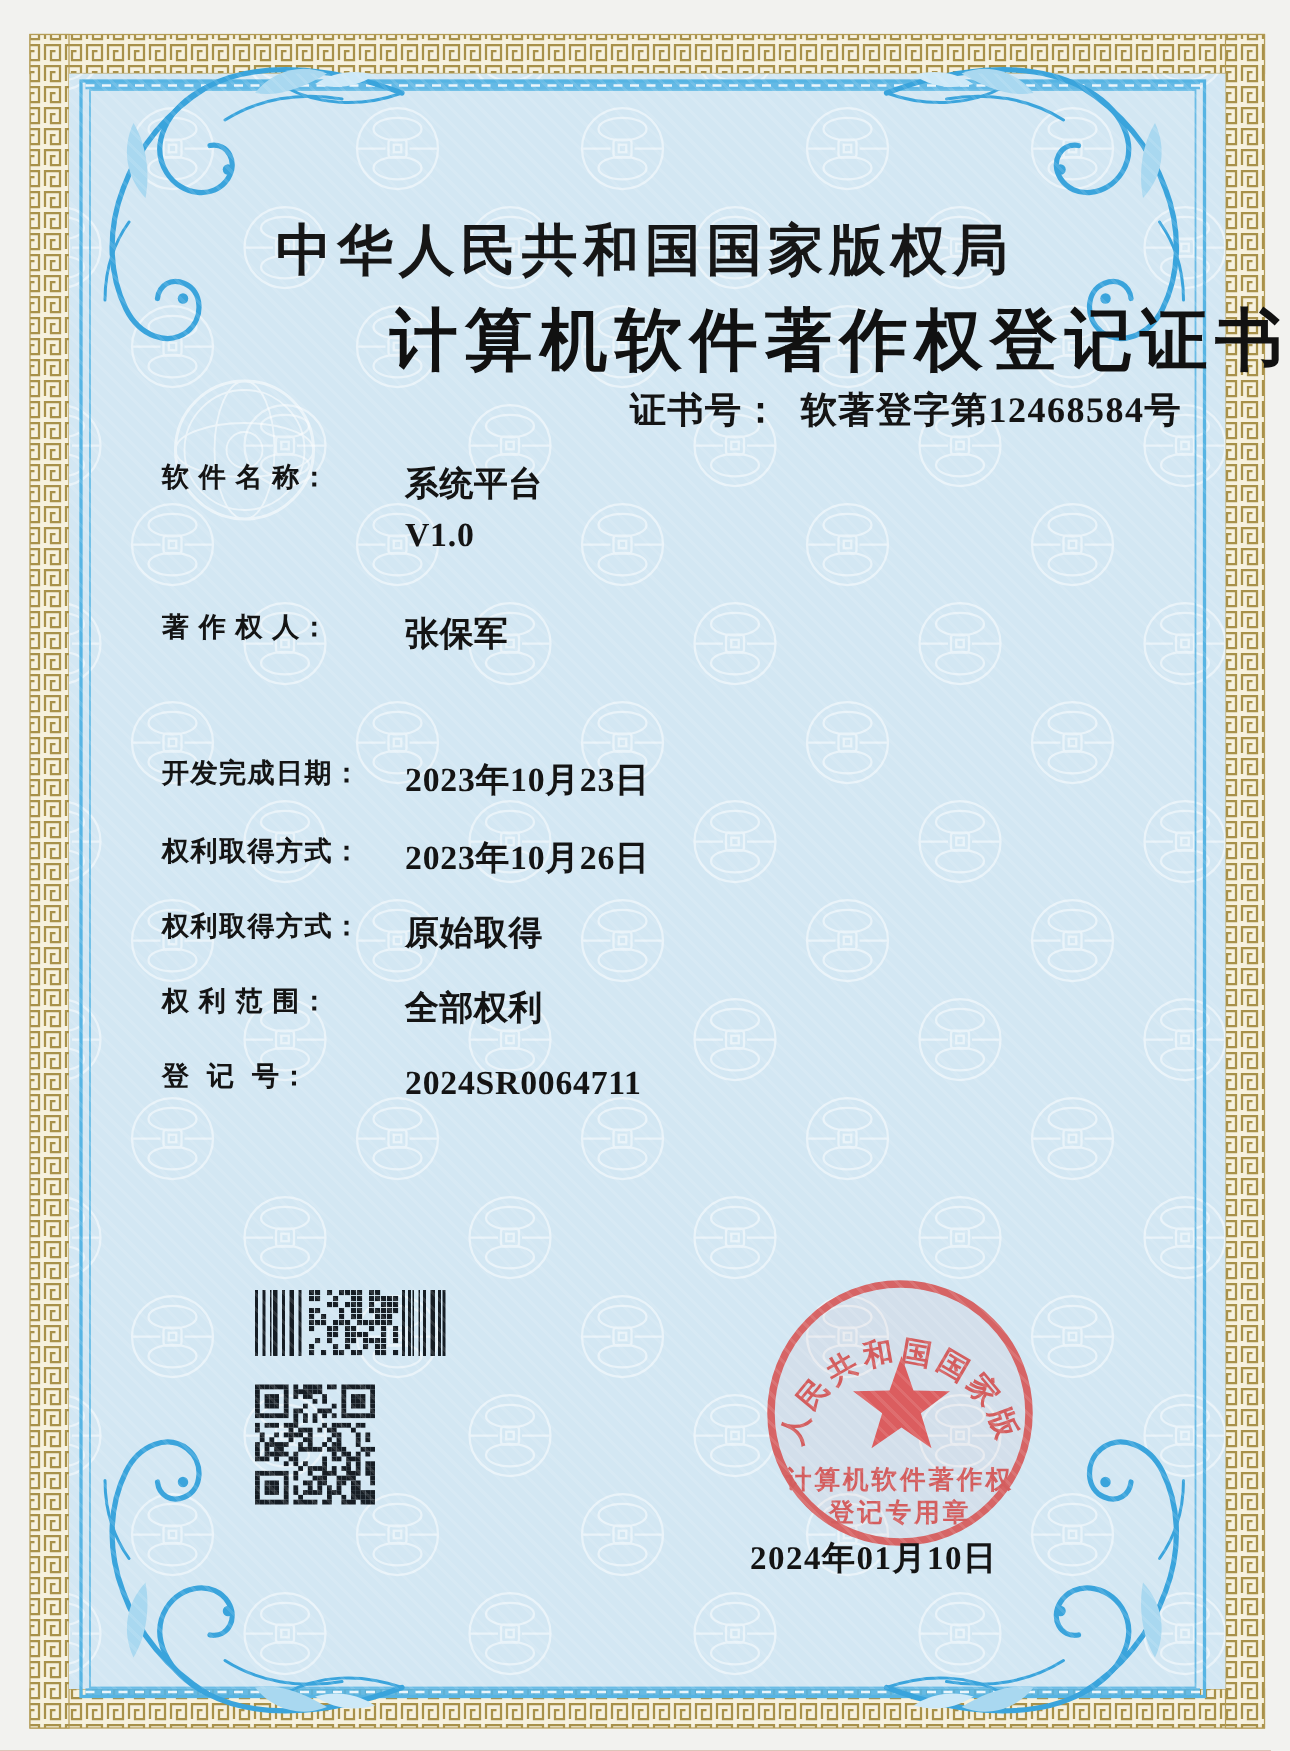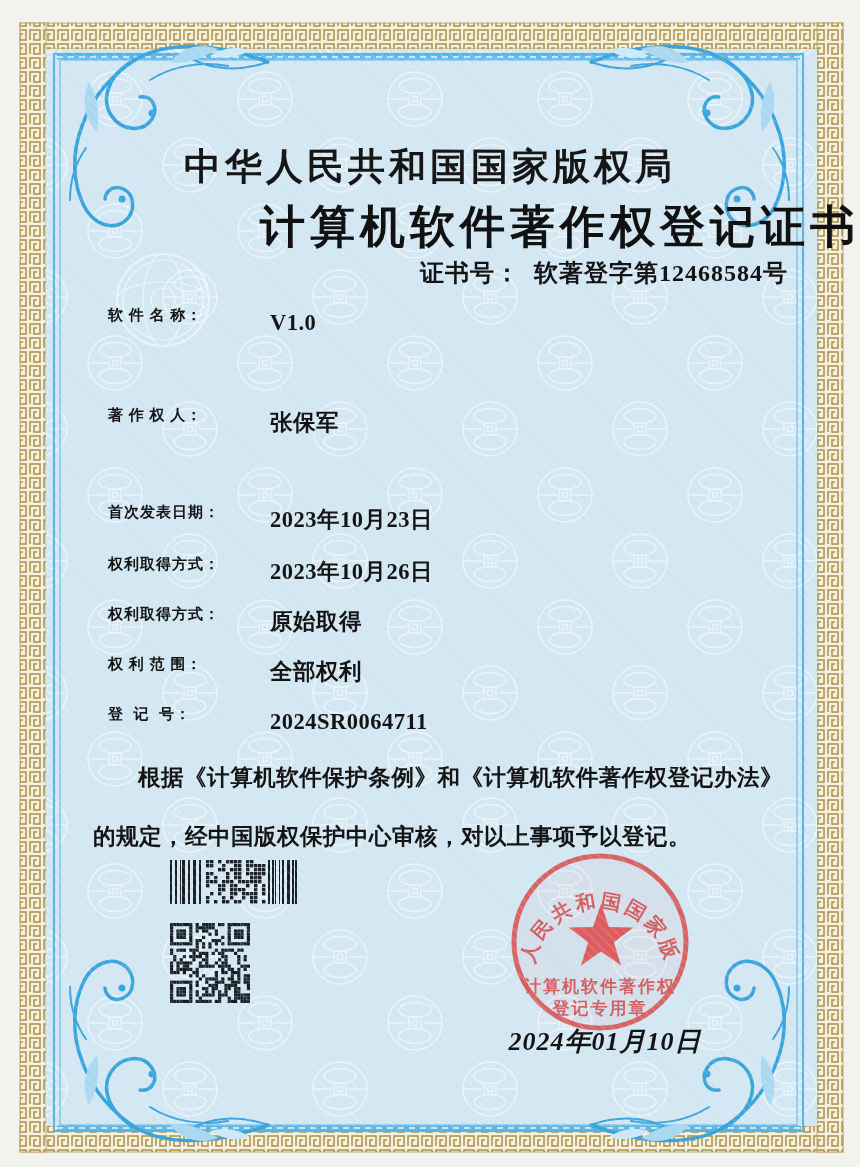--- a/index.html
+++ b/index.html
@@ -25,34 +25,34 @@
     font-size:45px;font-weight:900;letter-spacing:5px;color:#111;
   }
   .cert-no{
     position:absolute;top:257px;right:72px;
     font-size:24px;font-weight:700;letter-spacing:1px;
   }
   .cert-no .gap{display:inline-block;width:14px;}
   .field-row{position:absolute;left:0;width:860px;}
   .field-label{
     position:absolute;left:108px;top:0;
-    font-size:15px;font-weight:700;white-space:pre;letter-spacing:1px;
+    font-size:18px;font-weight:700;white-space:pre;letter-spacing:1px;
   }
   .field-value{
     position:absolute;left:270px;top:0;width:530px;
     font-size:22.5px;font-weight:700;line-height:33.5px;letter-spacing:0.5px;
   }
   .statement{
     position:absolute;left:93px;top:748px;width:690px;
     font-size:22.5px;font-weight:700;line-height:59px;
     text-indent:2em;text-align:justify;letter-spacing:0.5px;
   }
   .issue-date{
-    position:absolute;left:500px;top:1024px;width:210px;text-align:center;
-    font-size:26px;font-weight:700;letter-spacing:1px;z-index:3;font-style:italic;
+    position:absolute;left:500px;top:1024px;width:210px;
+    font-size:22px;font-weight:700;letter-spacing:1px;z-index:3;
   }
 </style>
 </head>
 <body>
 
 <div class="page">
 
   <svg class="deco" width="860" height="1167" viewBox="0 0 860 1167">
     <defs>
       <pattern id="meander" width="14" height="14" patternUnits="userSpaceOnUse">
@@ -581,31 +581,32 @@
     <div class="authority">中华人民共和国国家版权局</div>
     <div class="cert-title">计算机软件著作权登记证书</div>
     <div class="cert-no">
       <span>证书号：</span><span class="gap"></span><span>软著登字第12468584号</span>
     </div>
 
     <div id="fields">
         <div class="field-row" style="top: 306px;">
           <span class="field-label">软 件 名 称：</span>
           <span class="field-value">
+            <div>系统平台</div>
             <div>V1.0</div>
           </span>
         </div>
         <div class="field-row" style="top: 406px;">
           <span class="field-label">著 作 权 人：</span>
           <span class="field-value">
             <div>张保军</div>
           </span>
         </div>
         <div class="field-row" style="top: 503px;">
-          <span class="field-label">首次发表日期：</span>
+          <span class="field-label">开发完成日期：</span>
           <span class="field-value">
             <div>2023年10月23日</div>
           </span>
         </div>
         <div class="field-row" style="top: 555px;">
           <span class="field-label">权利取得方式：</span>
           <span class="field-value">
             <div>2023年10月26日</div>
           </span>
         </div>
@@ -622,17 +623,16 @@
           </span>
         </div>
         <div class="field-row" style="top: 705px;">
           <span class="field-label">登  记  号：</span>
           <span class="field-value">
             <div>2024SR0064711</div>
           </span>
         </div>
       </div>
 
-    <div class="statement">根据《计算机软件保护条例》和《计算机软件著作权登记办法》的规定，经中国版权保护中心审核，对以上事项予以登记。</div>
 
     <div class="issue-date">2024年01月10日</div>
   </div>
 </div>
 
 </body></html>

